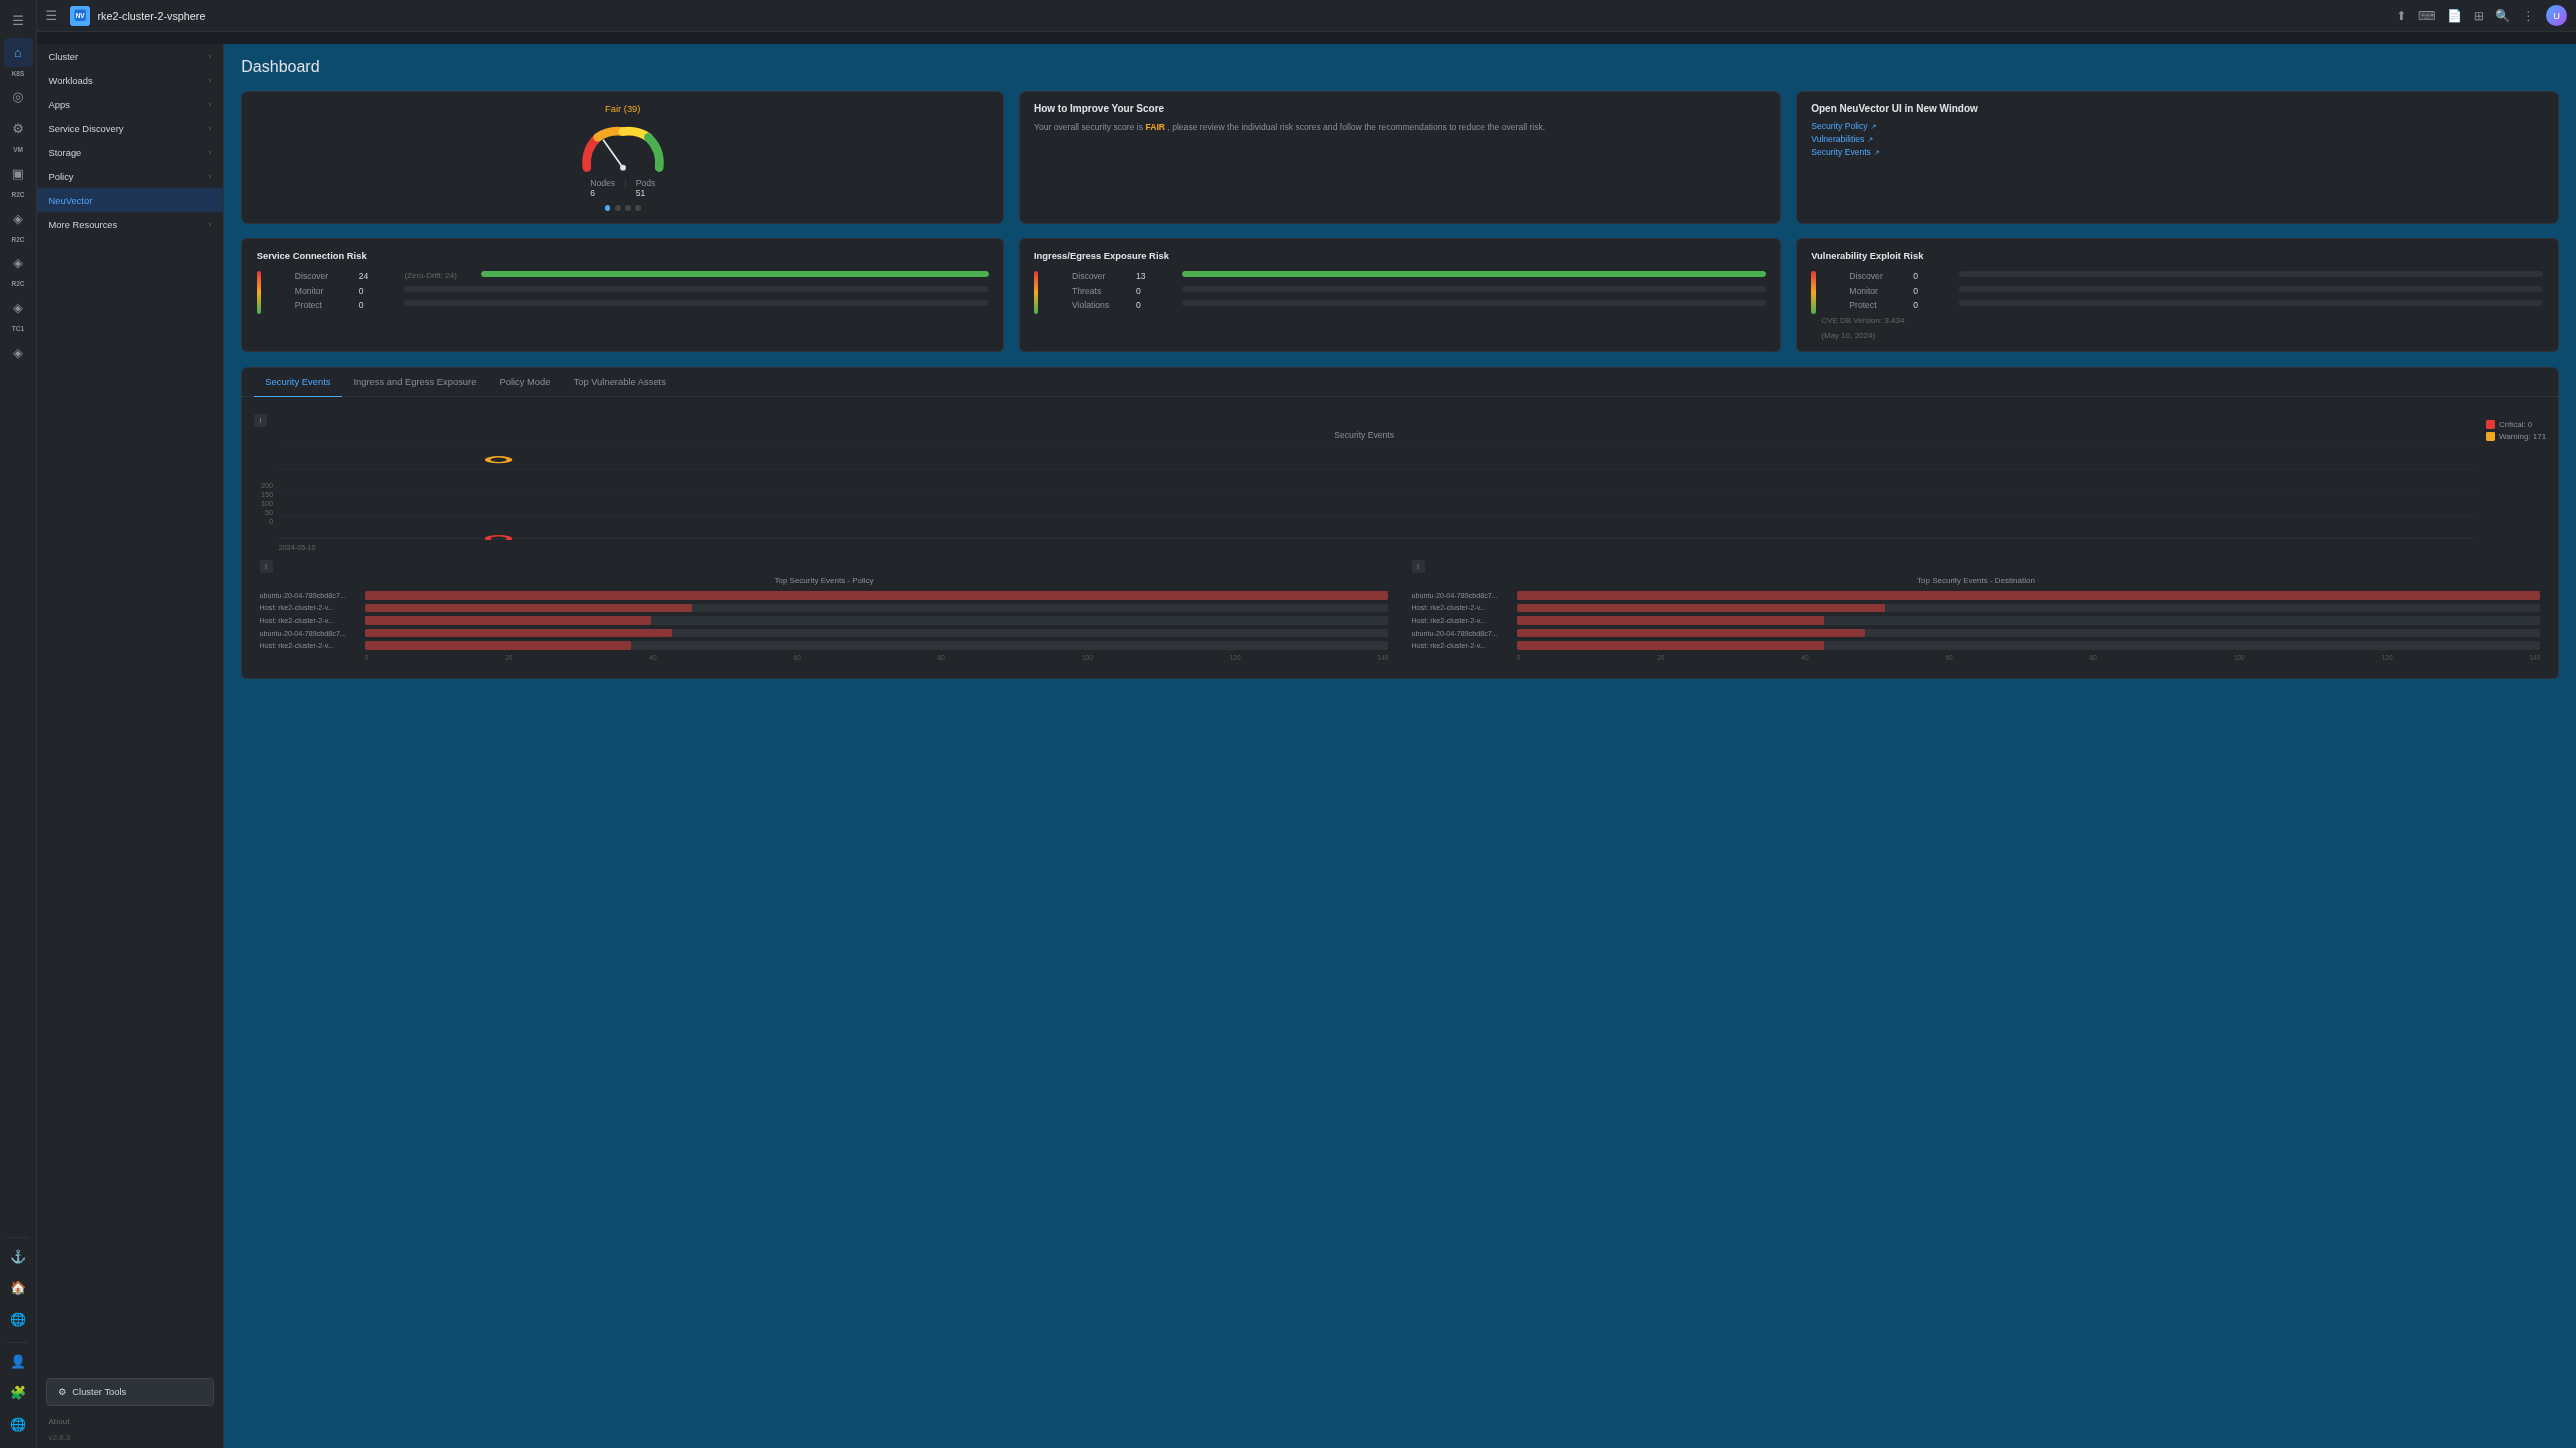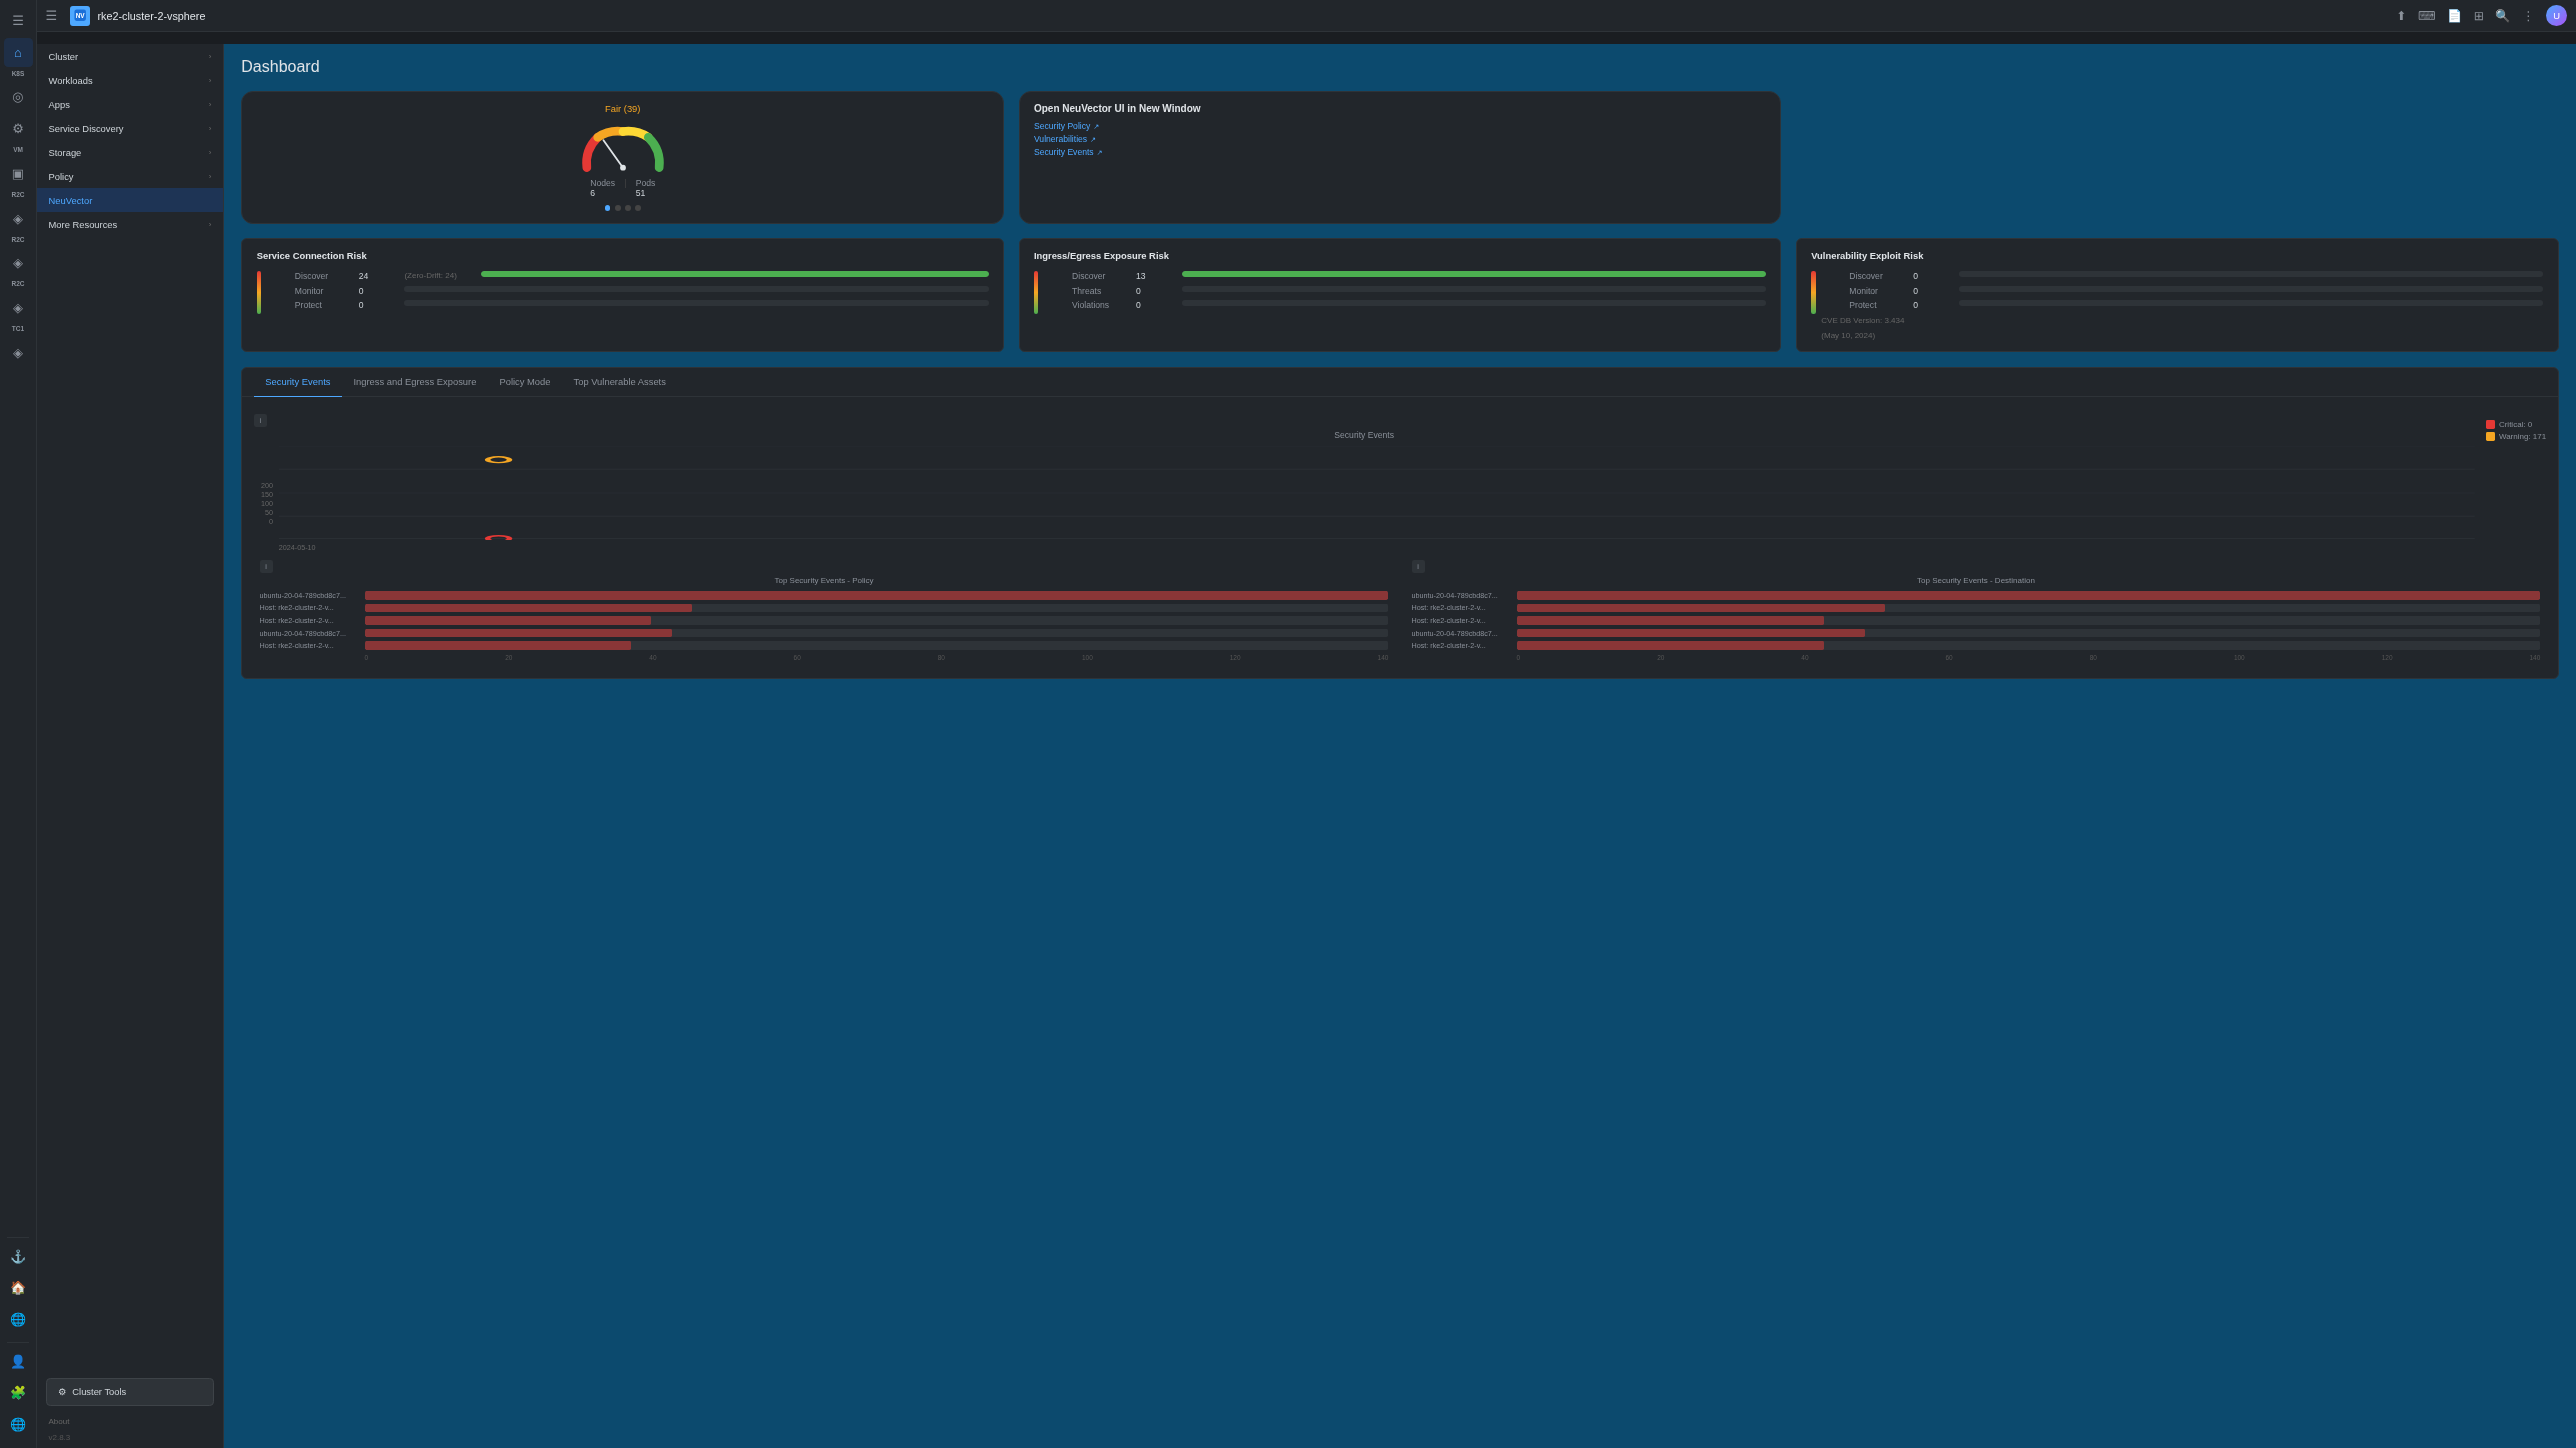--- a/index.html
+++ b/index.html
@@ -105,21 +105,21 @@
     
     .main-content { flex: 1; overflow-y: auto; padding: 14.4px 17.3px; background: #0c4a6e; }
 
     .page-title { font-size: 16px; font-weight: 500; color: #e0e4e8; margin-bottom: 14.4px; }
 
     
     .dashboard-top { display: grid; grid-template-columns: 1fr 1fr 1fr; gap: 14.4px; margin-bottom: 14.4px; }
 
     .dash-card {
       background: #22262b;
-      border-radius: 12px;
+      border-radius: 7px;
       padding: 11.5px 14.4px;
       border: 0.7px solid #2e3338;
     }
 
     
     .gauge-container { display: flex; flex-direction: column; align-items: center; }
     .gauge-label { color: #f5a623; font-size: 9.4px; font-weight: 500; margin-bottom: 2.9px; }
     .nodes-pods { display: flex; gap: 2px; font-size: 8.6px; color: #8a9099; margin-top: 2.9px; }
     .nodes-pods .divider { margin: 0 7.2px; color: #444; }
     .nodes-pods .label { color: #8a9099; }
@@ -332,20 +332,28 @@
             </div>
           </div>
           <div class="carousel-dots">
             <div class="dot active"></div>
             <div class="dot"></div>
             <div class="dot"></div>
             <div class="dot"></div>
           </div>
         </div>
 
+        <div class="dash-card">
+          <div class="improve-title">How to Improve Your Score</div>
+          <div class="improve-text">
+            <span>Your overall security score is</span>
+            <span class="highlight">FAIR</span>
+            <span>, please review the individual risk scores and follow the recommendations to reduce the overall risk.</span>
+          </div>
+        </div>
 
         <div class="dash-card">
           <div class="open-nv-title">Open NeuVector UI in New Window</div>
           <div class="improve-links">
             <div class="improve-link">
               <span>Security Policy</span>
               <span class="ext-icon">↗</span>
             </div>
             <div class="improve-link">
               <span>Vulnerabilities</span>

